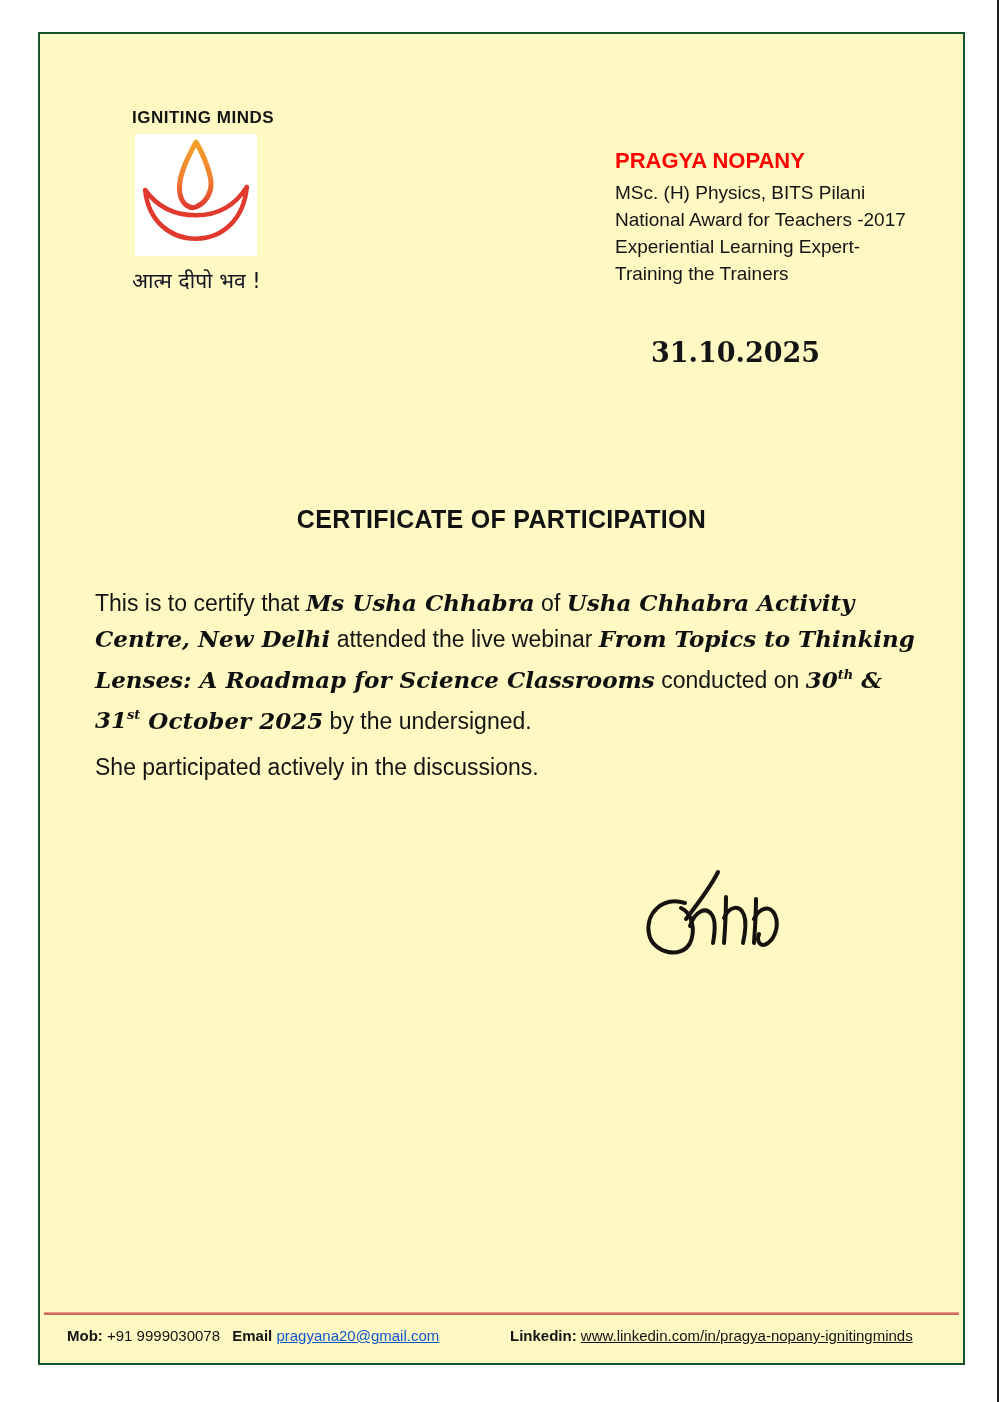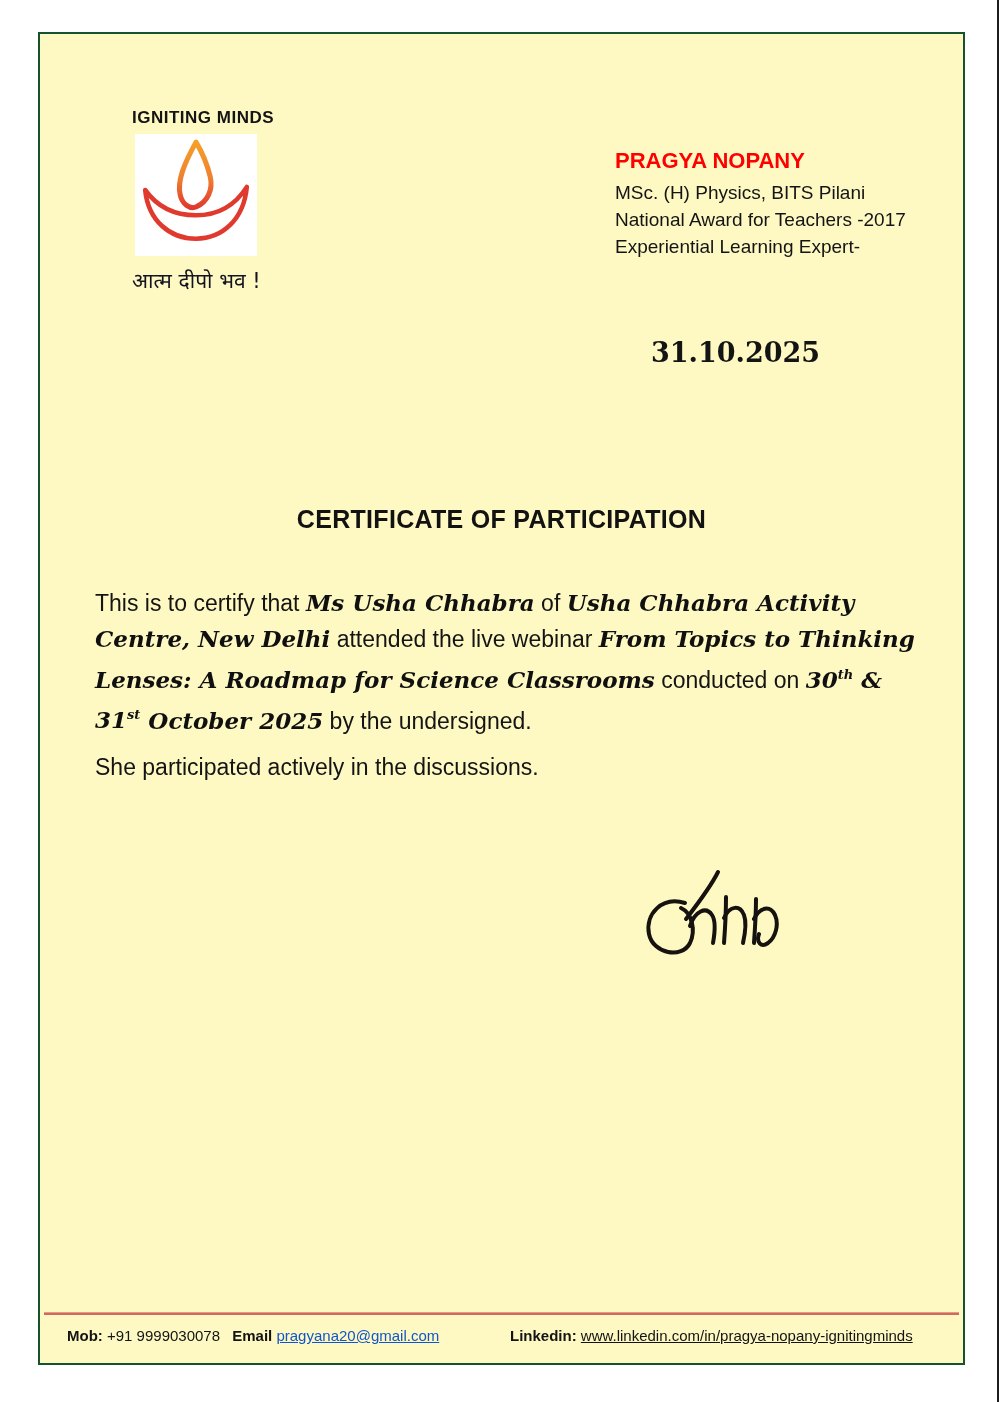--- a/index.html
+++ b/index.html
@@ -125,20 +125,21 @@
         <path d="M10 55 C22 72 40 80 60 80 C80 80 98 71 110 52 C107 84 86 103 60 103 C34 103 13 85 10 55 Z" fill="none" stroke="#E03A2F" stroke-width="4.5" stroke-linejoin="round"></path>
       </svg>
     </div>
     <div class="tagline">आत्म दीपो भव !</div>
 
     <div class="presenter">
       <div class="presenter-name">PRAGYA NOPANY</div>
       <div class="credential">MSc. (H) Physics, BITS Pilani</div>
       <div class="credential">National Award for Teachers -2017</div>
       <div class="credential">Experiential Learning Expert-</div>
+      <div class="credential">Training the Trainers</div>
     </div>
 
     <div class="cert-date">31.10.2025</div>
 
     <h1 class="cert-title">CERTIFICATE OF PARTICIPATION</h1>
 
     <p class="body-p1"><span>This is to certify that </span><span class="script">Ms Usha Chhabra</span><span> of </span><span class="script">Usha Chhabra Activity Centre, New Delhi</span><span> attended the live webinar </span><span class="script">From Topics to Thinking Lenses: A Roadmap for Science Classrooms</span><span> conducted on </span><span class="script"><span>30</span><sup>th</sup></span><span class="script"> &amp; </span><span class="script"><span>31</span><sup>st</sup></span><span class="script"> October 2025</span><span> by the undersigned.</span></p>
 
     <p class="body-p2">She participated actively in the discussions.</p>
 

